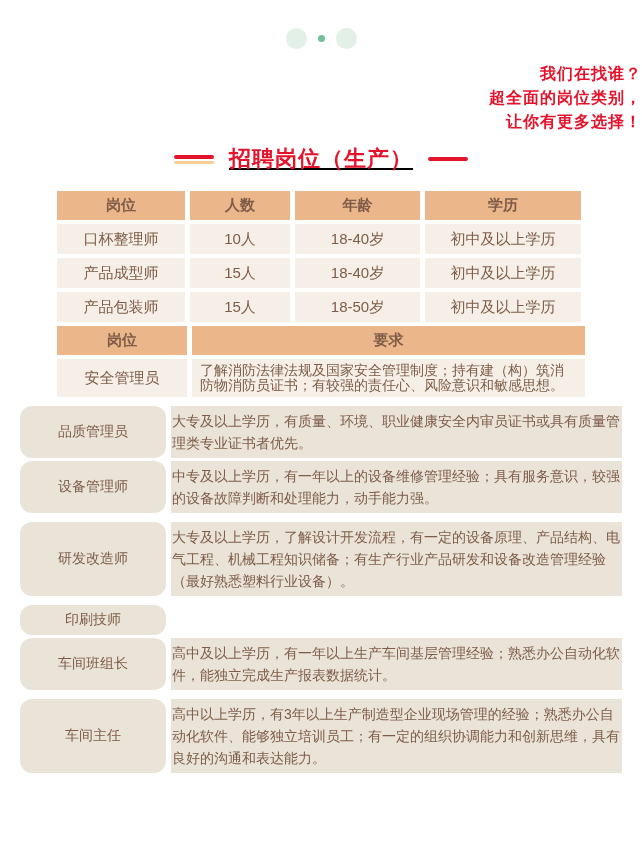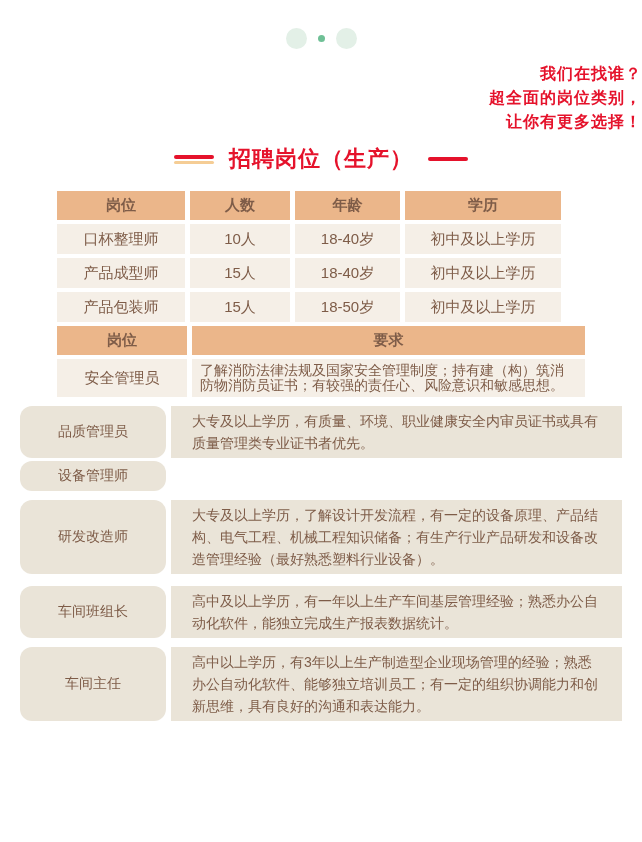--- a/index.html
+++ b/index.html
@@ -13,53 +13,53 @@
   }
   
   .dots{display:flex;justify-content:center;align-items:center;gap:11px;padding-top:28px;}
   .dot{border-radius:50%;}
   .dot.lg{width:21px;height:21px;background:var(--dot_large,#e3f0e7);}
   .dot.sm{width:7px;height:7px;background:var(--dot_small,#6fc096);}
   
   .intro{margin-top:13px;text-align:right;color:var(--red,#e5122b);
     font-weight:bold;font-size:16px;line-height:24px;letter-spacing:1px;}
   
-  .title-row{display:flex;justify-content:center;align-items:center;gap:15px;margin-top:11px;}
+  .title-row{display:flex;justify-content:center;align-items:center;gap:15px;margin-top:11px;text-decoration:underline;}
   .deco{display:flex;flex-direction:column;gap:2px;width:40px;}
   .bar{height:4px;border-radius:2px;}
   .bar.red{background:var(--red,#e5122b);}
   .bar.tan{height:3px;background:var(--tan,#f5cd95);}
   .title{margin:0;font-size:22px;line-height:28px;font-weight:bold;color:var(--red,#e5122b);letter-spacing:1px;}
   
   .tbl{width:528px;margin:18px auto 0;}
   .tbl.req{margin-top:0;}
   .row{display:flex;gap:5px;margin-bottom:4px;}
   .cell{
     box-sizing:border-box;
     background:var(--row_bg_light,#f5efe7);
     color:var(--text_brown,#7e5c48);
     font-size:15px;
     display:flex;align-items:center;justify-content:center;
     min-height:30px;text-align:center;
   }
   .head .cell{background:var(--header_bg,#ebb68a);font-weight:bold;min-height:29px;color:var(--text_brown,#7e5c48);}
-  .c1{width:128px}.c2{width:100px}.c3{width:105px}.c4{width:156px}
+  .c1{width:128px}.c2{width:100px}.c3{width:125px}.c4{width:156px}
   .rc1{width:132px}.rc2{width:399px}
   .req-text{
     display:block;justify-content:flex-start;text-align:left;
     font-size:14px;line-height:15px;padding:4px 8px;
   }
   
   .group{width:602px;margin:9px auto 0;}
   .group .row{gap:5px;margin-bottom:3px;}
   .group .row:last-child{margin-bottom:0;}
   .wc1{width:146px;background:var(--row_bg_wide,#eae4d8);font-size:14px;border-radius:12px;}
   .wc2{
     width:451px;background:var(--row_bg_wide,#eae4d8);
-    display:block;text-align:left;font-size:14px;line-height:22px;padding:4px 21px;
+    display:block;text-align:left;font-size:14px;line-height:22px;padding:4px 1px;
   }
 </style>
 </head>
 <body>
 
 <div class="page">
 
   <div class="dots">
     <span class="dot lg"></span>
     <span class="dot sm"></span>
@@ -121,32 +121,34 @@
     </div>
   </div>
 
   <div class="group">
     <div class="row">
       <div class="cell wc1">品质管理员</div>
       <div class="cell wc2">大专及以上学历，有质量、环境、职业健康安全内审员证书或具有质量管理类专业证书者优先。</div>
     </div>
     <div class="row">
       <div class="cell wc1">设备管理师</div>
+      <div class="cell wc2">中专及以上学历，有一年以上的设备维修管理经验；具有服务意识，较强的设备故障判断和处理能力，动手能力强。</div>
     </div>
   </div>
 
   <div class="group">
     <div class="row">
       <div class="cell wc1">研发改造师</div>
       <div class="cell wc2">大专及以上学历，了解设计开发流程，有一定的设备原理、产品结构、电气工程、机械工程知识储备；有生产行业产品研发和设备改造管理经验（最好熟悉塑料行业设备）。</div>
     </div>
   </div>
 
   <div class="group">
     <div class="row">
+      <div class="cell wc1">印刷技师</div>
     </div>
     <div class="row">
       <div class="cell wc1">车间班组长</div>
       <div class="cell wc2">高中及以上学历，有一年以上生产车间基层管理经验；熟悉办公自动化软件，能独立完成生产报表数据统计。</div>
     </div>
   </div>
 
   <div class="group">
     <div class="row">
       <div class="cell wc1">车间主任</div>

